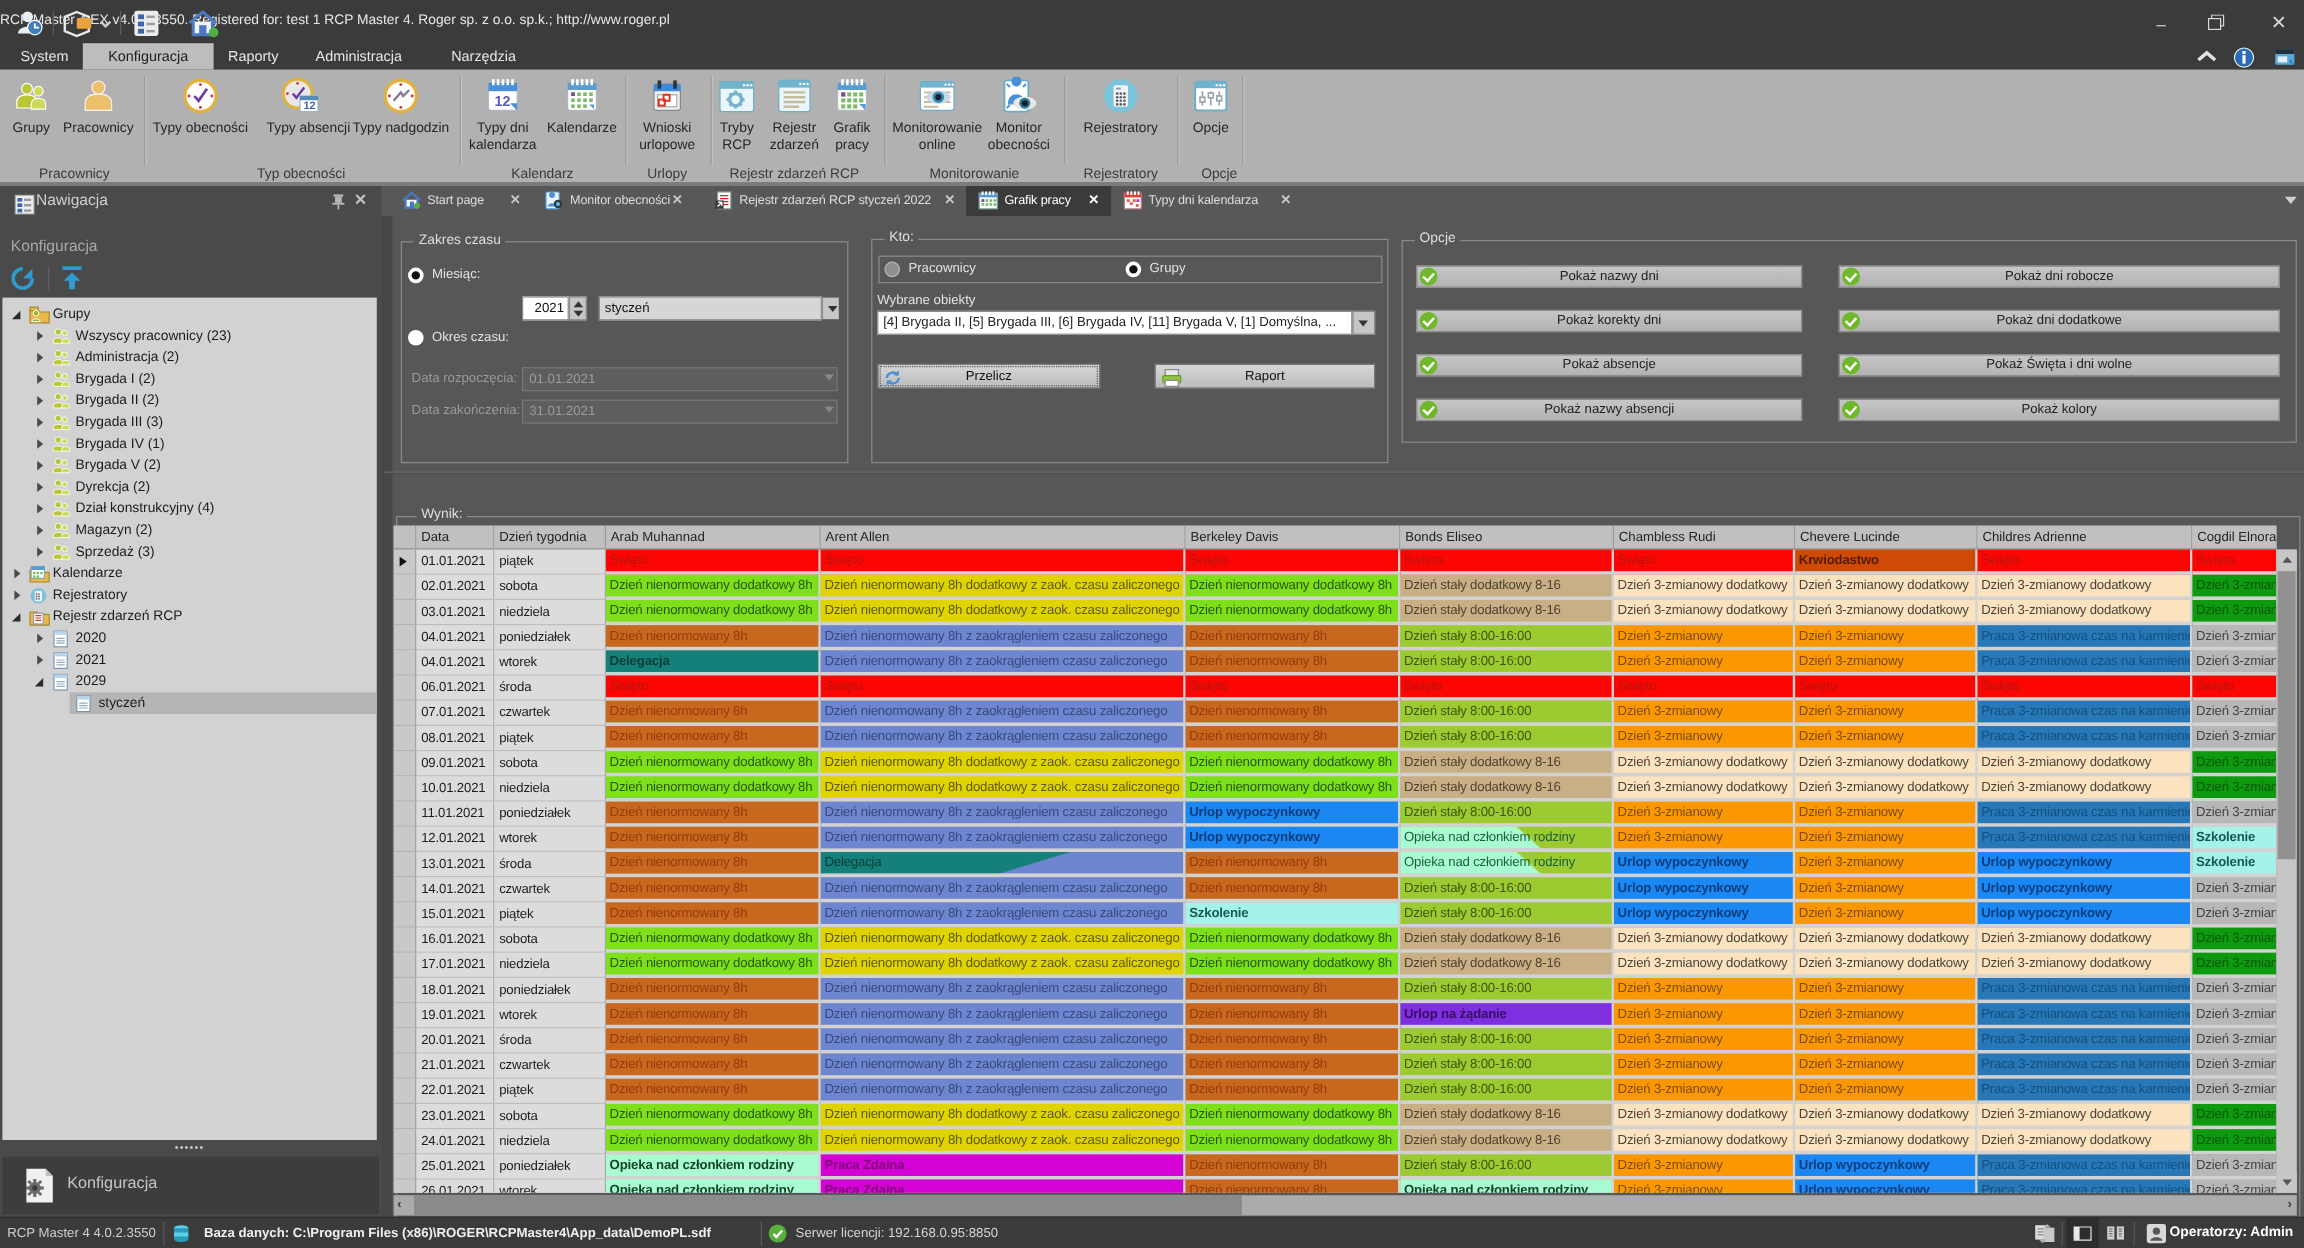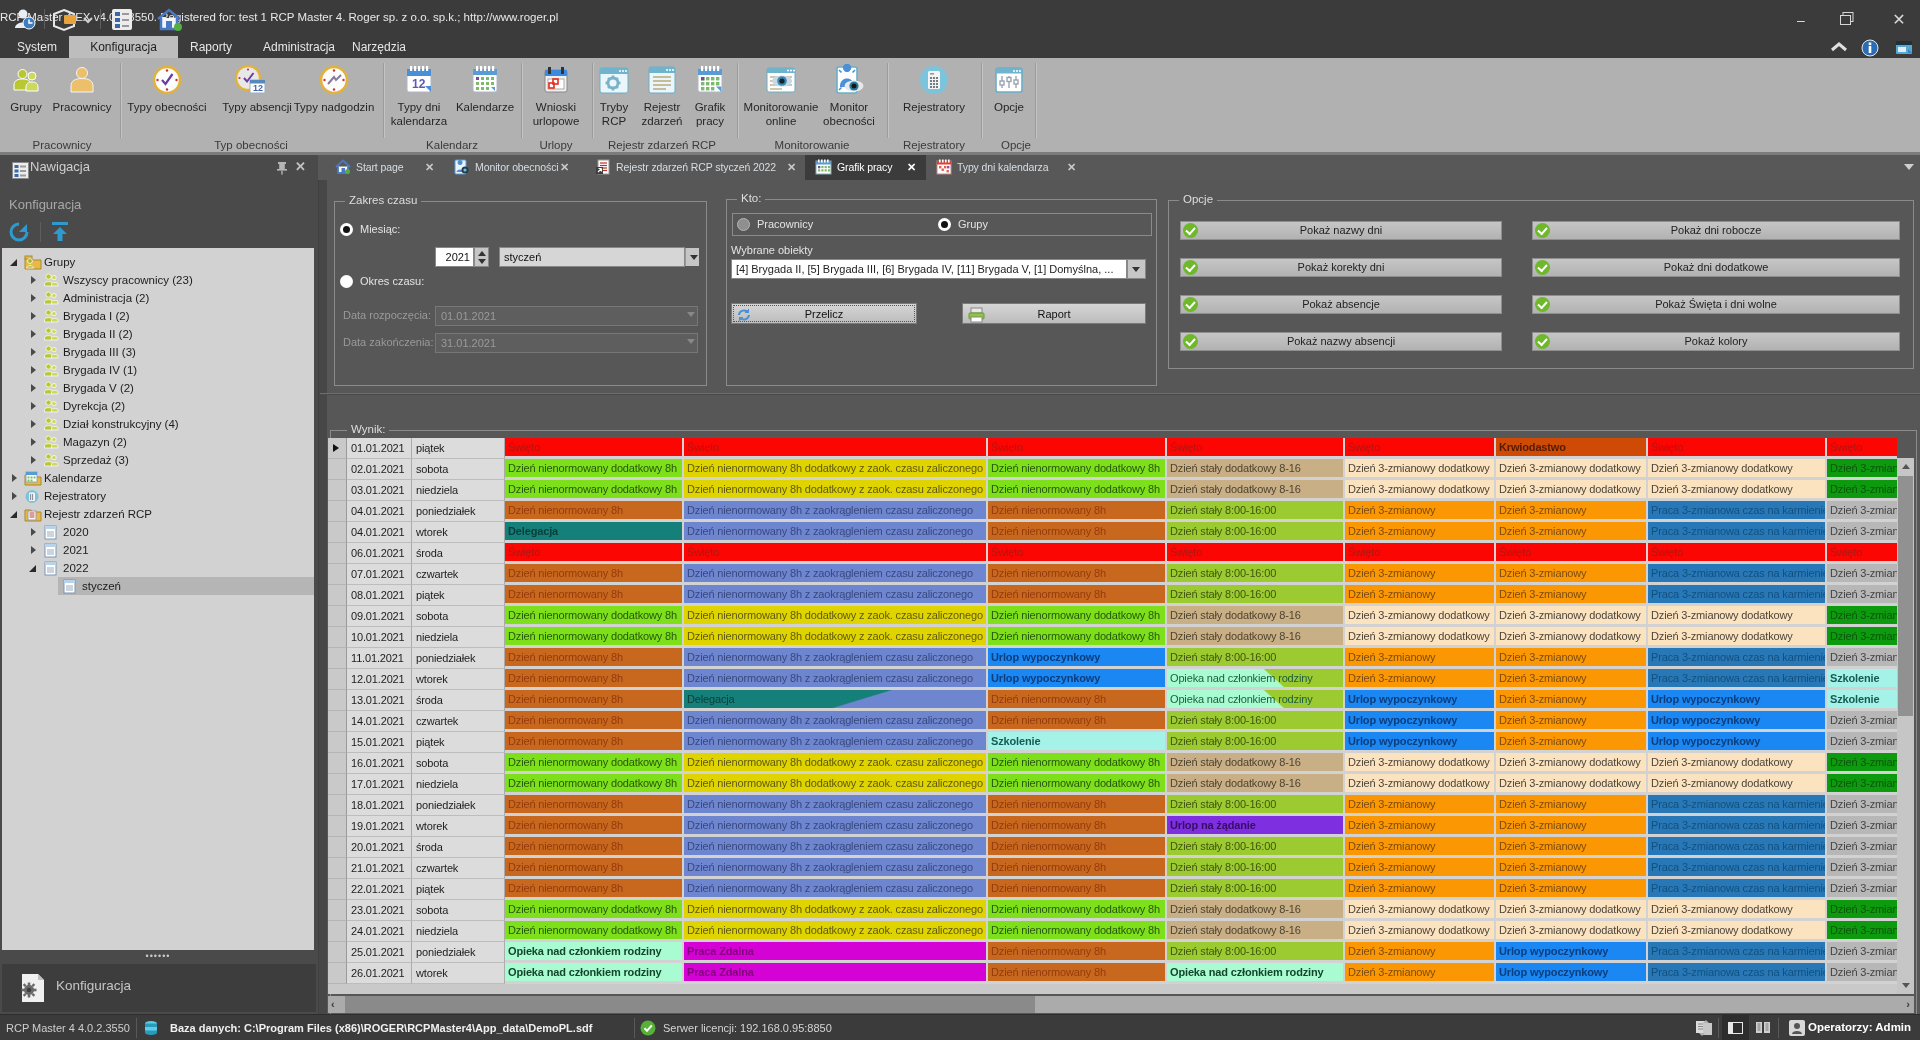--- a/index.html
+++ b/index.html
@@ -99,21 +99,21 @@
       <rect x="3" y="0.5" width="10" height="9" fill="none" stroke="#d8d8d8"></rect>
       <rect x="0.5" y="3.5" width="10" height="9" fill="#3b3b3b" stroke="#d8d8d8"></rect>
     </svg>
 <div class="winbtn abs" style="left:1884px;font-size:16px">✕</div>
 </div>
 <div id="menurow" class="abs">
 <div class="menuitem abs" style="left:17px">System</div>
 <div id="menu-active" class="abs menuitem">Konfiguracja</div>
 <div class="menuitem abs" style="left:190px">Raporty</div>
 <div class="menuitem abs" style="left:263px">Administracja</div>
-<div class="menuitem abs" style="left:352px">Narzędzia</div>
+<div class="menuitem abs" style="left:376px">Narzędzia</div>
 <svg class="abs" style="left:1828px;top:3px" width="86" height="18" viewBox="0 0 86 18">
 <path d="M4 11 l7 -6 7 6" stroke="#e0e0e0" stroke-width="3" fill="none"></path>
 <circle cx="42" cy="9" r="8" fill="#2a6cb5" stroke="#e8e8e8"></circle>
       <rect x="40.7" y="7" width="2.6" height="7" fill="#fff"></rect>
       <rect x="40.7" y="3.5" width="2.6" height="2.6" fill="#fff"></rect>
 <rect x="68" y="2" width="16" height="13" rx="1" fill="#5aa7d4"></rect>
       <rect x="68" y="2" width="16" height="4" fill="#20313b"></rect>
       <rect x="70" y="8" width="8" height="5" fill="#dff0fa"></rect>
       <path d="M80 10 l4 4 h-4 z" fill="#2d88c9"></path>
 </svg>
@@ -618,21 +618,21 @@
 <div class="texp exp-open" style="left:27px;top:6px"></div>
 <div class="abs" style="left:41px;top:1.5px"><svg width="15" height="15" viewBox="0 0 15 15">
             <rect x="2" y="1" width="11" height="13" fill="#fff" stroke="#7a96b4"></rect>
             <rect x="2" y="1" width="11" height="3" fill="#b8d4ea"></rect>
             <g stroke="#9ab" stroke-width="1">
               <path d="M4 7 h7"></path>
               <path d="M4 9 h7"></path>
               <path d="M4 11 h7"></path>
             </g>
           </svg></div>
-<div class="abs" style="left:61px;top:0">2022</div>
+<div class="abs" style="left:61px;top:0">2029</div>
 </div>
 <div class="trow" style="top:329px">
 <div class="abs" style="left:56px;top:0;width:256px;height:18px;background:#b5b5b5"></div>
 <div class="abs" style="left:60px;top:1.5px"><svg width="15" height="15" viewBox="0 0 15 15">
             <rect x="2" y="1" width="11" height="13" fill="#fff" stroke="#7a96b4"></rect>
             <rect x="2" y="1" width="11" height="3" fill="#b8d4ea"></rect>
             <g stroke="#9ab" stroke-width="1">
               <path d="M4 7 h7"></path>
               <path d="M4 9 h7"></path>
               <path d="M4 11 h7"></path>
@@ -825,20 +825,33 @@
           <col style="width:179px">
           <col style="width:304px">
           <col style="width:179px">
           <col style="width:178px">
           <col style="width:151px">
           <col style="width:152px">
           <col style="width:179px">
           <col style="width:72px">
         </colgroup>
 <tbody>
+          <tr>
+            <th></th>
+            <th>Data</th>
+            <th>Dzień tygodnia</th>
+            <th>Arab Muhannad</th>
+            <th>Arent Allen</th>
+            <th>Berkeley Davis</th>
+            <th>Bonds Eliseo</th>
+            <th>Chambless Rudi</th>
+            <th>Chevere Lucinde</th>
+            <th>Childres Adrienne</th>
+            <th>Cogdil Elnora</th>
+          </tr>
 <tr>
             <td class="sel">
               <div style="width:0;height:0;border-top:4px solid transparent;border-bottom:4px solid transparent;border-left:6px solid #111;margin-left:5px"></div>
             </td>
             <td class="date">01.01.2021</td>
             <td class="date">piątek</td>
 <td class="cc" style="background:#fb0603;color:#b61410;">Święto</td>
 <td class="cc" style="background:#fb0603;color:#b61410;">Święto</td>
 <td class="cc" style="background:#fb0603;color:#b61410;">Święto</td>
 <td class="cc" style="background:#fb0603;color:#b61410;">Święto</td>

